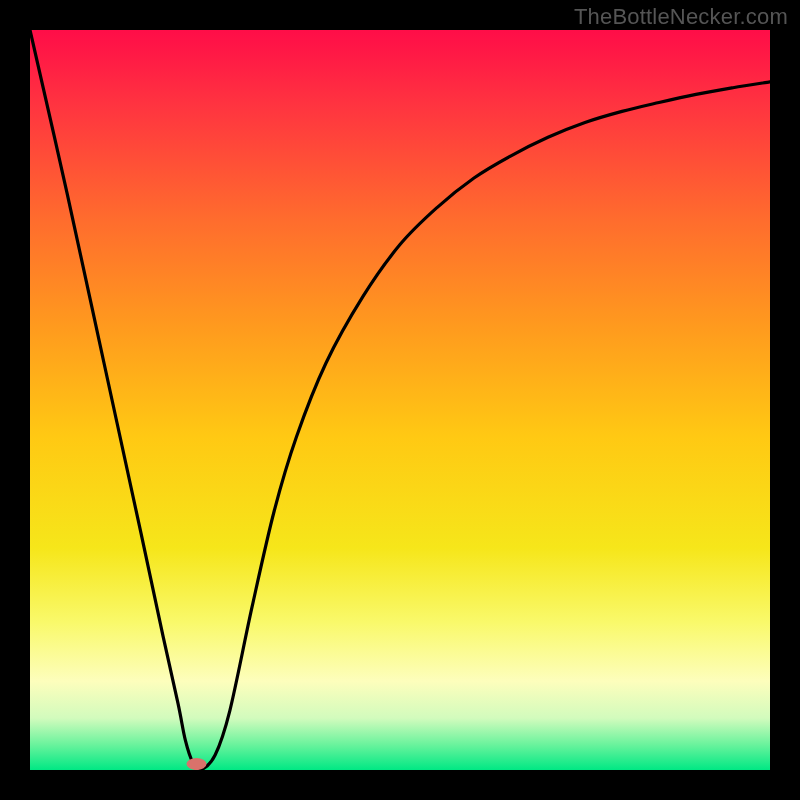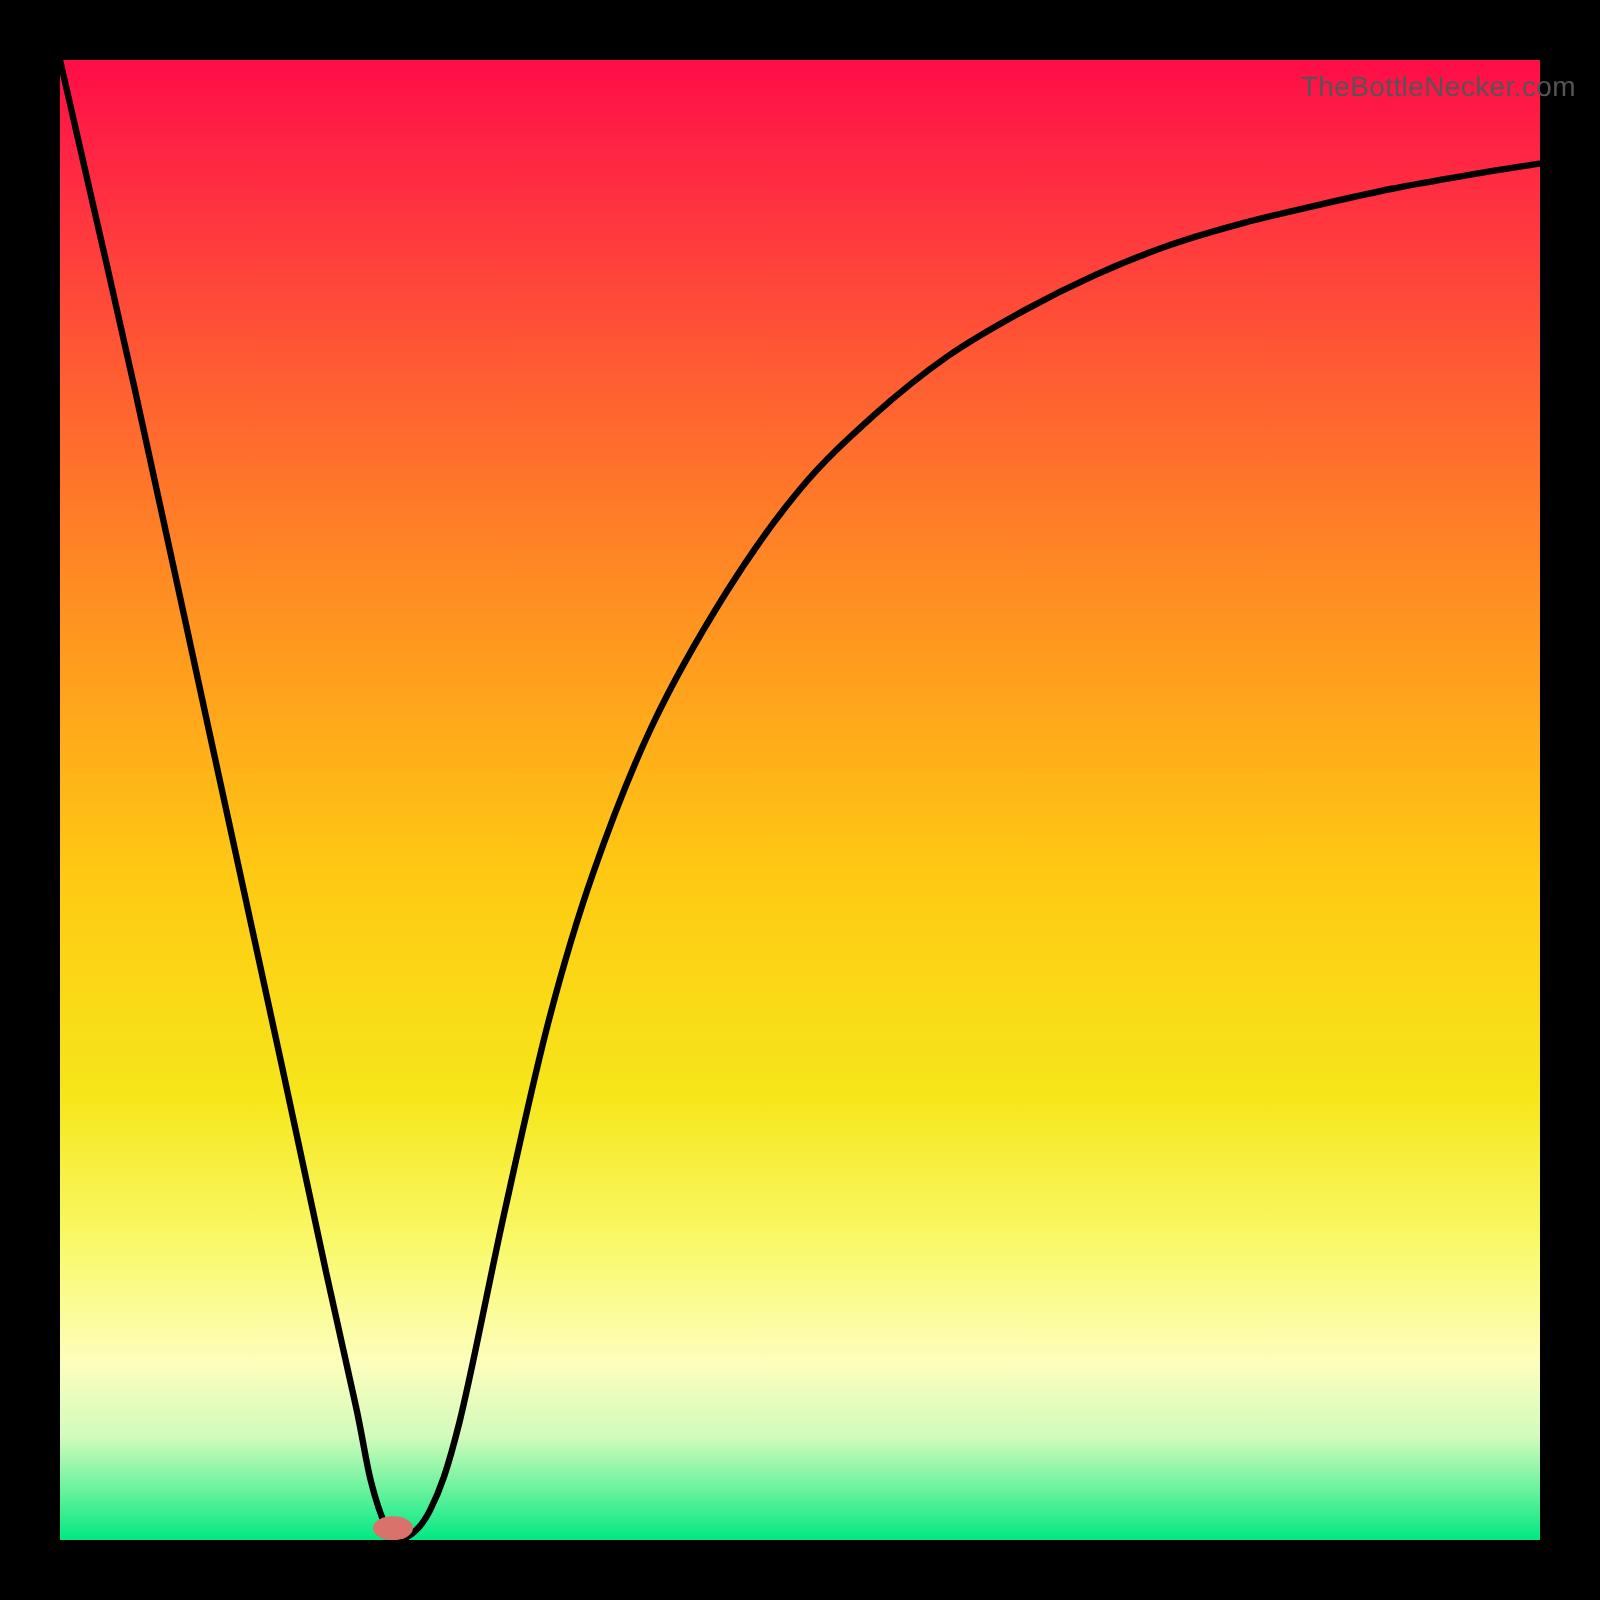--- a/index.html
+++ b/index.html
@@ -15,27 +15,26 @@
     position: relative;
     width: 800px;
     height: 800px;
     background: #000;
   }
   .watermark {
     position: absolute;
     top: 4px;
     right: 12px;
     color: #555;
-    font-size: 14px;
+    font-size: 22px;
     font-weight: 500;
     letter-spacing: 0.2px;
     z-index: 5;
     pointer-events: none;
     user-select: none;
-    margin-top: 31px;
   }
   .plot-wrap {
     position: absolute;
     left: 30px;
     top: 30px;
     width: 740px;
     height: 740px;
   }
   svg { display: block; }
 </style>

